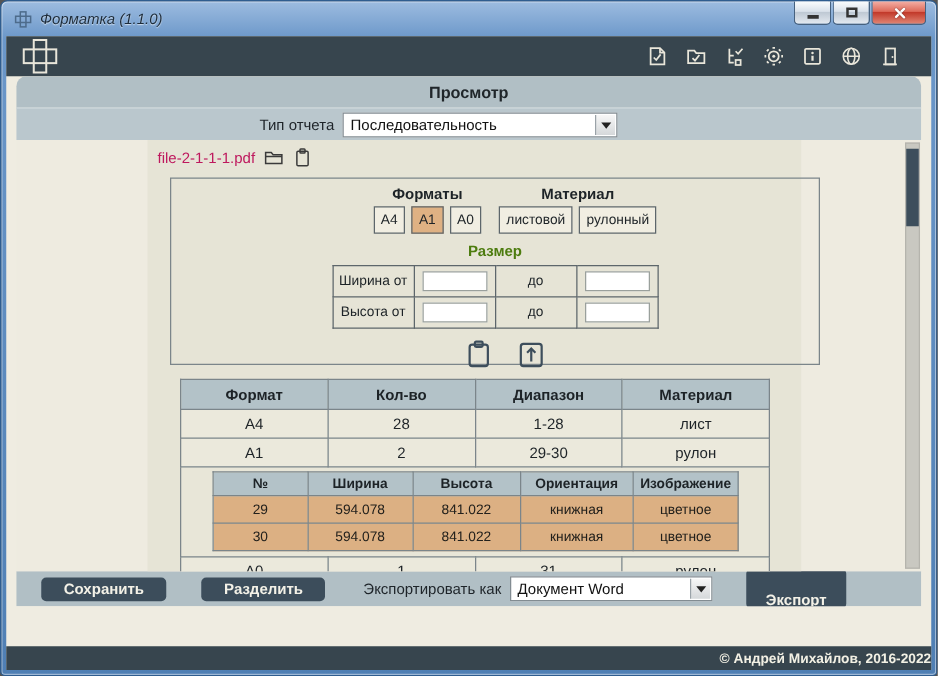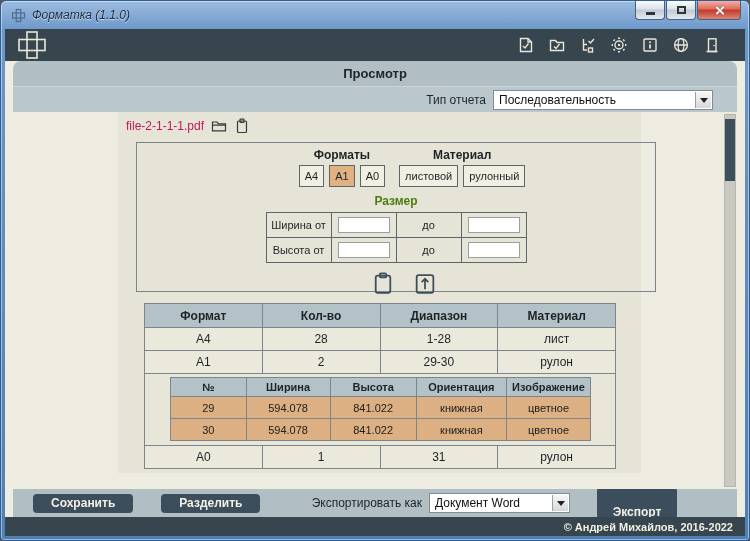--- a/index.html
+++ b/index.html
@@ -35,28 +35,28 @@
   
   .appheader{height:32px;background:#37454e;display:flex;align-items:center;padding:0 24px 0 12px;flex:0 0 auto;}
   .appheader .logo{display:flex;align-items:center;}
   .appheader .spacer{flex:1;}
   .hicons{display:flex;gap:13px;align-items:center;}
   .hicon{width:18px;height:18px;cursor:pointer;display:block;}
   
   .cardwrap{flex:1 1 auto;position:relative;}
   .card{position:absolute;left:8px;right:8px;top:0;bottom:0;border-radius:8px 8px 0 0;overflow:hidden;display:flex;flex-direction:column;}
   .viewtitle{height:25px;background:#b1bfc5;text-align:center;font-size:13px;font-weight:bold;color:#20262a;line-height:26px;flex:0 0 auto;}
-  .reportrow{height:26px;background:#bac7cd;border-top:1px solid #ccd6da;display:flex;align-items:center;justify-content:flex-end;gap:7px;flex:0 0 auto;transform:none;}
+  .reportrow{height:26px;background:#bac7cd;border-top:1px solid #ccd6da;display:flex;align-items:center;justify-content:center;gap:7px;flex:0 0 auto;transform:none;}
   .reportrow .inner{display:flex;align-items:center;gap:7px;transform:translateX(-24px);}
   .reportrow label{font-size:12px;color:#1e2429;}
   .combobox{background:#fff;border:1px solid #828c92;height:20px;position:relative;display:flex;align-items:center;padding:0 20px 0 5px;font-size:12px;color:#111;cursor:pointer;}
   .combobox .arrowbtn{position:absolute;top:1px;right:1px;bottom:1px;width:16px;background:linear-gradient(#f7f7f7,#d5d8da);border-left:1px solid #9aa2a8;display:flex;align-items:center;justify-content:center;}
   .combobox .arrowbtn:after{content:"";width:0;height:0;border:4px solid transparent;border-top:5px solid #222;margin-top:5px;}
   .combobox.w220{width:220px;}
-  .combobox.w141{width:141px;}
+  .combobox.w141{width:162px;}
   
   .viewport{flex:1 1 auto;position:relative;background:#eeebe0;overflow:hidden;}
   .pdfpanel{position:absolute;left:105px;top:0;width:523px;height:361px;background:#e6e4d6;}
   .filerow{position:absolute;left:8px;top:6px;display:flex;align-items:center;gap:7px;}
   .filename{font-size:12px;font-weight:normal;color:#be185d;}
   .smicon{width:16px;height:16px;cursor:pointer;display:block;}
   
   .filterpanel{position:absolute;left:18px;top:30px;width:520px;height:150px;border:1px solid #7b858a;}
   .fp-groups{display:flex;justify-content:center;gap:14px;margin-top:5px;transform:translateX(16px);}
   .fp-group{display:flex;flex-direction:column;align-items:center;gap:3px;}
@@ -81,21 +81,21 @@
   
   .scrollbar{position:absolute;top:2px;right:1px;width:12px;bottom:2px;background:#c9c8c1;border:1px solid #b5b4ad;cursor:pointer;}
   .scrollthumb{position:absolute;top:4px;left:0;right:0;height:62px;background:#3d4e5c;cursor:grab;}
   
   .footerbar{height:28px;background:#b1bfc5;display:flex;align-items:center;padding-left:20px;flex:0 0 auto;}
   .darkbtn{height:19px;background:#3c4d5b;color:#f3f1e7;font-size:12px;font-weight:bold;border:none;border-radius:4px;padding:0 18px;margin-right:28px;cursor:pointer;line-height:19px;}
   .exportgroup{margin-left:auto;margin-right:60px;display:flex;align-items:center;gap:7px;}
   .exportgroup label{font-size:12px;color:#1e2429;}
   .darkbtn.export{min-width:80px;margin:0 0 0 20px;padding:16px 14px;}
   
-  .statusbar{height:19px;background:#37454e;flex:0 0 auto;display:flex;align-items:center;justify-content:flex-end;padding-right:12px;}
+  .statusbar{height:19px;background:#37454e;flex:0 0 auto;display:flex;align-items:center;justify-content:flex-end;padding-right:0;margin-top:32px;}
   .statusbar .copy{font-size:11px;font-weight:bold;color:#f2f0e4;}
 </style>
 </head>
 <body>
 
 <div class="window">
 
   <div class="titlebar">
     <svg class="smicon" style="width:15px;height:15px" viewBox="0 0 30 30">
       <rect x="3" y="10" width="24" height="10" fill="none" stroke="#4d6b8b" stroke-width="2.4"></rect>

